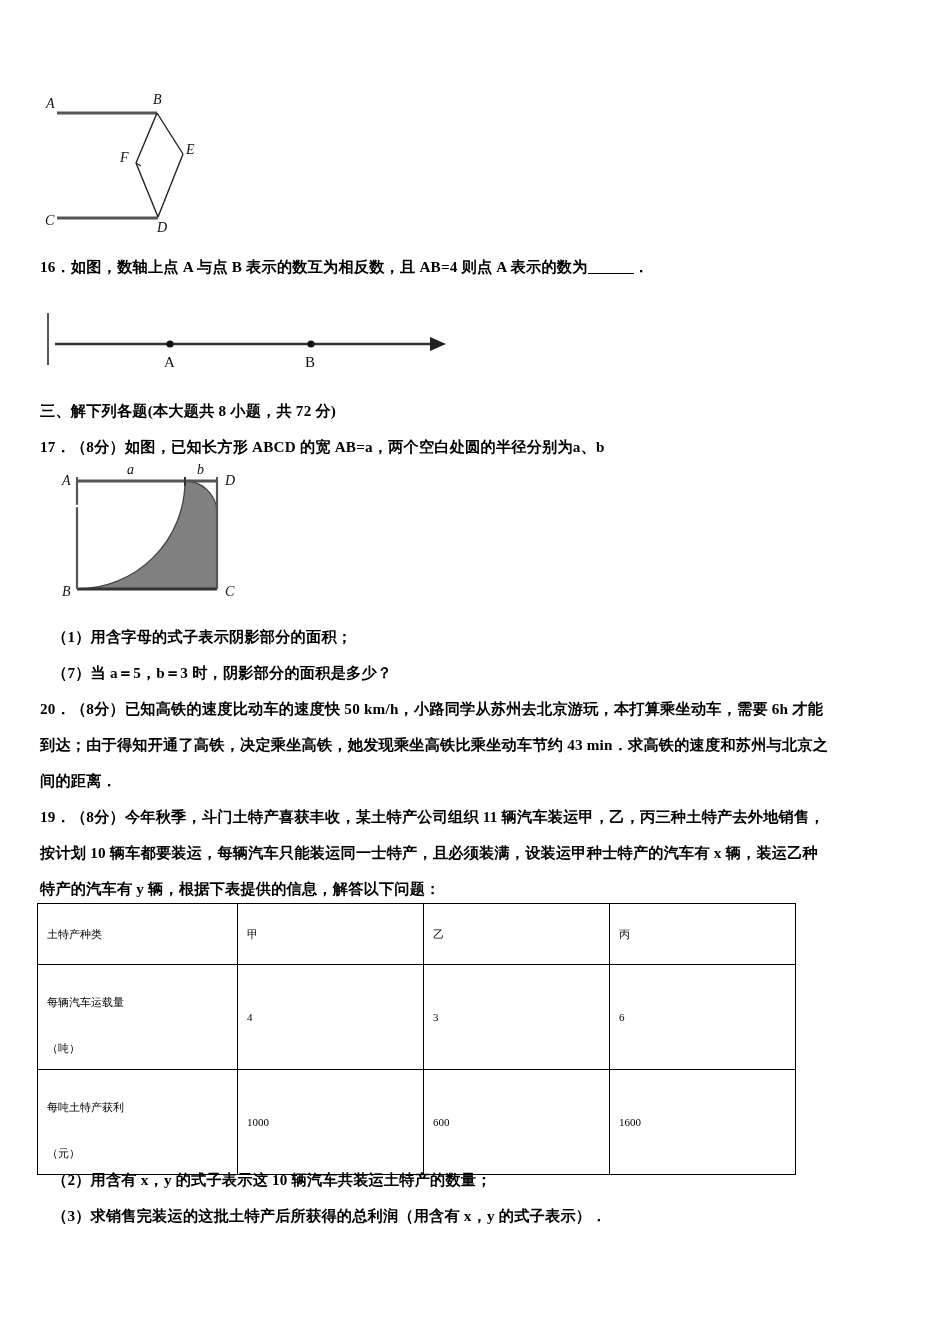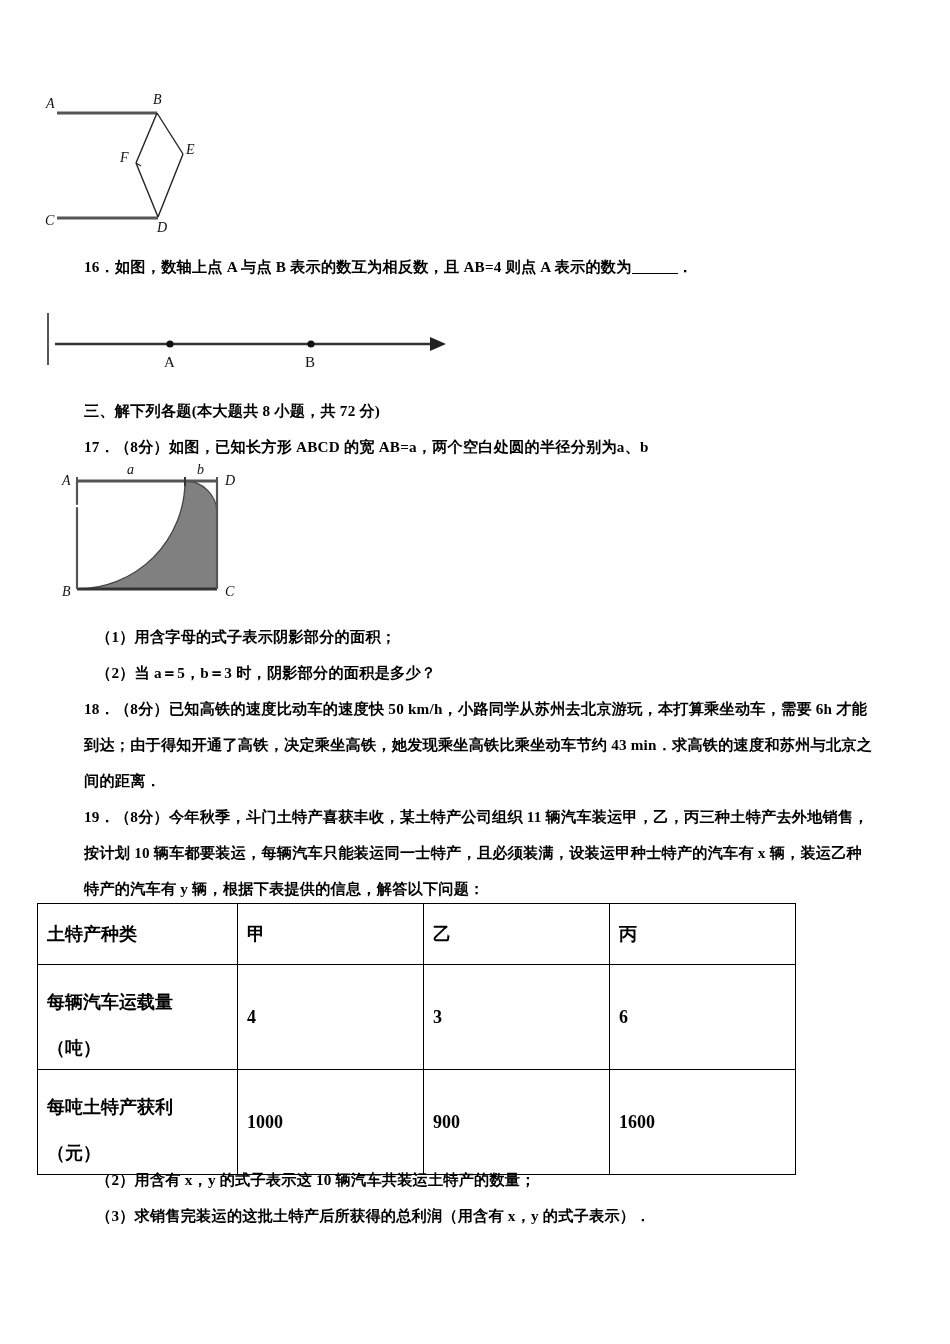--- a/index.html
+++ b/index.html
@@ -23,21 +23,20 @@
   }
 
   
   .qtext {
     position: absolute;
     font-size: 15.2px;
     font-weight: bold;
     line-height: 36px;
     letter-spacing: 0.2px;
     white-space: nowrap;
-    margin-left: 44px;
   }
   .blank {
     display: inline-block;
     border-bottom: 1.3px solid #000;
     width: 46px;
     vertical-align: -2px;
   }
   .blank.short { width: 42px; }
 
   
@@ -52,22 +51,22 @@
   
   .tbl-wrap { position: absolute; left: 37px; top: 903px; width: 686px; }
   table.data {
     border-collapse: collapse;
     width: 686px;
     table-layout: fixed;
   }
   table.data td {
     border: 1.2px solid #000;
     vertical-align: middle;
-    font-size: 18px;
-    font-weight: bold;
+    font-size: 11px;
+    font-weight: normal;
     padding: 6px 8px 6px 9px;
     line-height: 30px;
     height: 46px;
   }
   table.data td.c0 { width: 182px; }
   table.data td.c1, table.data td.c2, table.data td.c3 { width: 168px; }
   table.data tr.r0 td { height: 48px; }
   table.data tr.r1 td, table.data tr.r2 td { height: 84px; }
   .cellnum { font-family: "Liberation Serif", serif; }
   .two-line { display: block; margin-top: 16px; }
@@ -159,24 +158,24 @@
       <text class="lbl" x="82" y="14">a</text>
       <text class="lbl" x="152" y="14">b</text>
       <text class="lbl" x="17" y="25">A</text>
       <text class="lbl" x="17" y="136">B</text>
       <text class="lbl" x="180" y="136">C</text>
       <text class="lbl" x="180" y="25">D</text>
     </svg>
   </div>
 
   <div class="qtext" style="left:52px; top:619px;">（1）用含字母的式子表示阴影部分的面积；</div>
-  <div class="qtext" style="left:52px; top:655px;">（2）当 a＝5，b＝3 时，阴影部分的面积是多少？</div>
+  <div class="qtext" style="left:52px; top:655px;">（7）当 a＝5，b＝3 时，阴影部分的面积是多少？</div>
 
   <div class="qtext" style="left:40px; top:691px;">
-    <span>18．</span><span>（8分）</span><span>已知高铁的速度比动车的速度快 50 km/h，小路同学从苏州去北京游玩，本打算乘坐动车，需要 6h 才能</span>
+    <span>20．</span><span>（8分）</span><span>已知高铁的速度比动车的速度快 50 km/h，小路同学从苏州去北京游玩，本打算乘坐动车，需要 6h 才能</span>
   </div>
   <div class="qtext" style="left:40px; top:727px;">到达；由于得知开通了高铁，决定乘坐高铁，她发现乘坐高铁比乘坐动车节约 43 min．求高铁的速度和苏州与北京之</div>
   <div class="qtext" style="left:40px; top:763px;">间的距离．</div>
 
   <div class="qtext" style="left:40px; top:799px;">
     <span>19．</span><span>（8分）</span><span>今年秋季，斗门土特产喜获丰收，某土特产公司组织 11 辆汽车装运甲，乙，丙三种土特产去外地销售，</span>
   </div>
   <div class="qtext" style="left:40px; top:835px;">按计划 10 辆车都要装运，每辆汽车只能装运同一士特产，且必须装满，设装运甲种士特产的汽车有 x 辆，装运乙种</div>
   <div class="qtext" style="left:40px; top:871px;">特产的汽车有 y 辆，根据下表提供的信息，解答以下问题：</div>
 
@@ -197,21 +196,21 @@
           <td class="c1 cellnum">4</td>
           <td class="c2 cellnum">3</td>
           <td class="c3 cellnum">6</td>
         </tr>
         <tr class="r2">
           <td class="c0">
             <span class="two-line">每吨土特产获利</span>
             <span class="two-line">（元）</span>
           </td>
           <td class="c1 cellnum">1000</td>
-          <td class="c2 cellnum">900</td>
+          <td class="c2 cellnum">600</td>
           <td class="c3 cellnum">1600</td>
         </tr>
       </tbody>
     </table>
   </div>
 
   <div class="qtext" style="left:52px; top:1162px;text-align:center;">（2）用含有 x，y 的式子表示这 10 辆汽车共装运土特产的数量；</div>
   <div class="qtext" style="left:52px; top:1198px;">（3）求销售完装运的这批土特产后所获得的总利润（用含有 x，y 的式子表示）．</div>
 
 </div>

